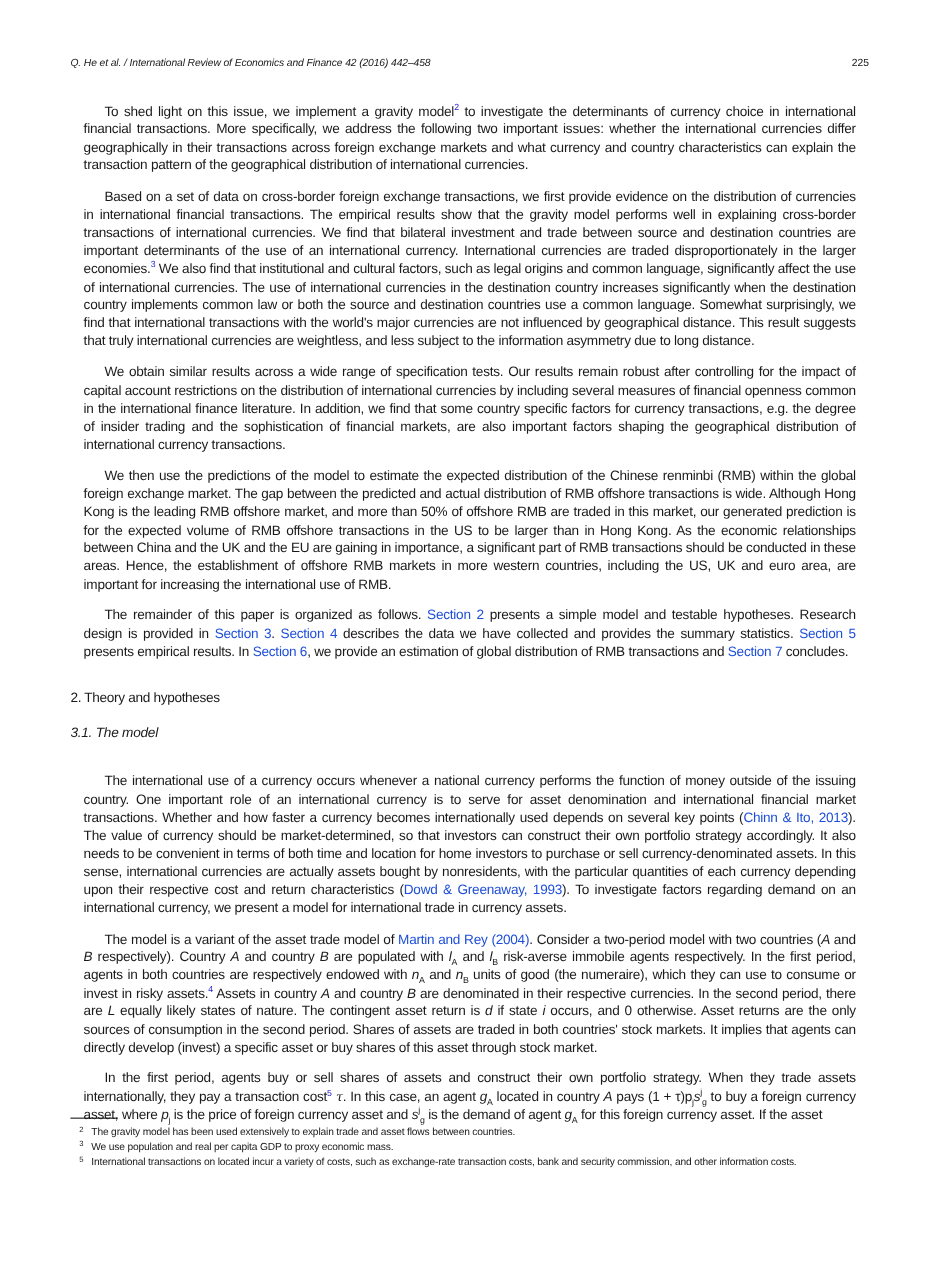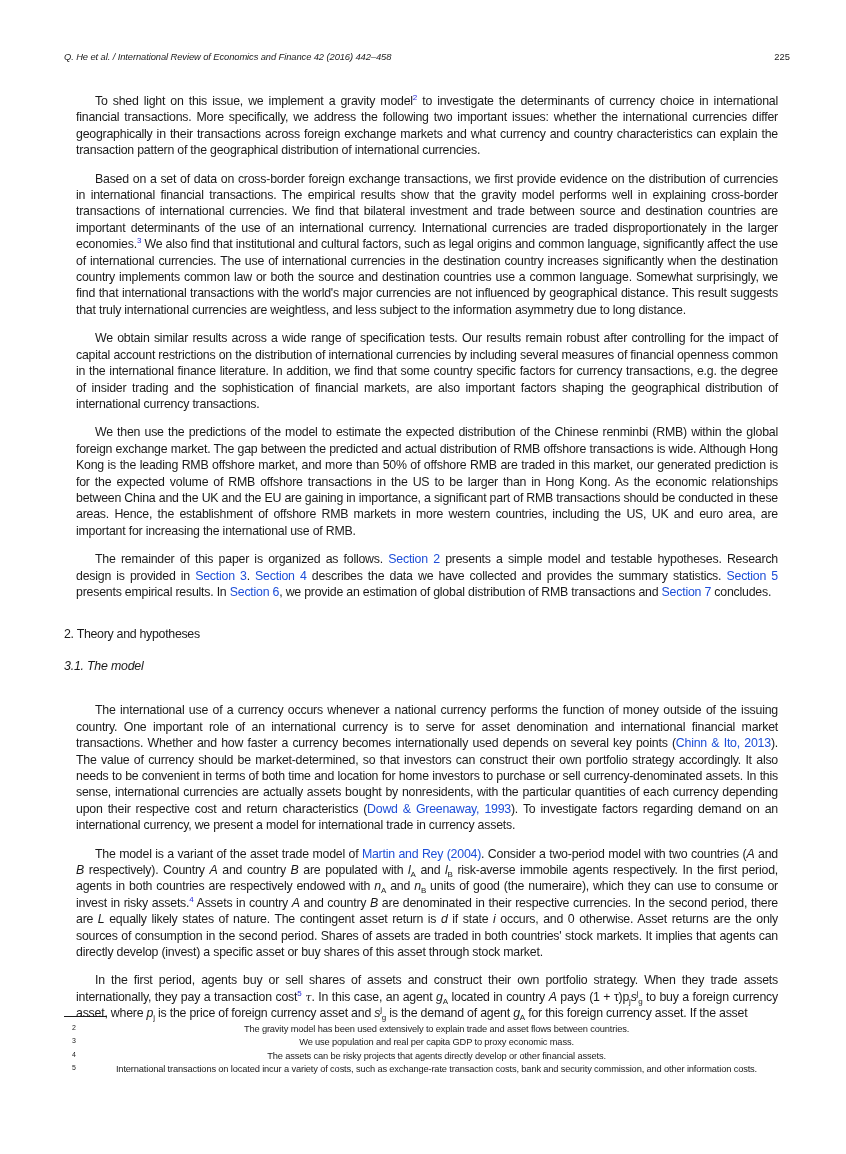--- a/index.html
+++ b/index.html
@@ -15,21 +15,21 @@
   .body p { margin: 12px; text-indent: 19px; }
   a.link { color: #1d4ed8; text-decoration: none; }
   sup.fn { font-size: 8px; line-height: 0; vertical-align: 5px; color: #1f1fd6; }
   h2.sec { font-size: 12.4px; font-weight: normal; margin: 26px 0 0 0; line-height: 16px; letter-spacing: -0.3px; }
   h3.subsec { font-size: 12.4px; font-style: italic; font-weight: normal; margin: 16px 0 0 0; line-height: 16px; }
   .gap { height: 16px; }
   i.m { font-family: "DejaVu Serif", serif; font-style: italic; font-size: 11.5px; }
   sub.m, sup.m { font-size: 8px; line-height: 0; }
   .footnotes { position: absolute; top: 1016px; left: 0; width: 726px; font-size: 9.3px; line-height: 13.4px; letter-spacing: -0.15px; }
   .fn-rule { width: 43px; height: 0; border-top: 1px solid #1a1a1a; margin-bottom: 6px; }
-  .fn-item { position: relative; padding-left: 19px; text-align: center; }
+  .fn-item { position: relative; padding-left: 19px; }
   .fn-item .num { position: absolute; left: 8px; top: -2px; font-size: 7px; }
 </style>
 </head>
 <body>
 
 <div class="page">
 
   <div class="running-head">
     <span class="title">Q. He et al. / International Review of Economics and Finance 42 (2016) 442–458</span>
     <span class="pageno">225</span>
@@ -56,17 +56,16 @@
     <p><span>The model is a variant of the asset trade model of </span><a class="link">Martin and Rey (2004)</a><span>. Consider a two-period model with two countries (</span><i>A</i><span> and </span><i>B</i><span> respectively). Country </span><i>A</i><span> and country </span><i>B</i><span> are populated with </span><i>l</i><sub class="m">A</sub><span> and </span><i>l</i><sub class="m">B</sub><span> risk-averse immobile agents respectively. In the first period, agents in both countries are respectively endowed with </span><i>n</i><sub class="m">A</sub><span> and </span><i>n</i><sub class="m">B</sub><span> units of good (the numeraire), which they can use to consume or invest in risky assets.</span><sup class="fn">4</sup><span> Assets in country </span><i>A</i><span> and country </span><i>B</i><span> are denominated in their respective currencies. In the second period, there are </span><i>L</i><span> equally likely states of nature. The contingent asset return is </span><i>d</i><span> if state </span><i>i</i><span> occurs, and 0 otherwise. Asset returns are the only sources of consumption in the second period. Shares of assets are traded in both countries' stock markets. It implies that agents can directly develop (invest) a specific asset or buy shares of this asset through stock market.</span></p>
 
     <p><span>In the first period, agents buy or sell shares of assets and construct their own portfolio strategy. When they trade assets internationally, they pay a transaction cost</span><sup class="fn">5</sup><i class="m"> τ</i><span>. In this case, an agent </span><i>g</i><sub class="m">A</sub><span> located in country </span><i>A</i><span> pays </span><span class="m"><span>(1 + τ)p</span><sub class="m">j</sub><i>s</i><sup class="m">j</sup><sub class="m"><span>g</span></sub></span><span> to buy a foreign currency asset, where </span><i>p</i><sub class="m">j</sub><span> is the price of foreign currency asset and </span><i>s</i><sup class="m">j</sup><sub class="m"><span>g</span></sub><span> is the demand of agent </span><i>g</i><sub class="m">A</sub><span> for this foreign currency asset. If the asset</span></p>
 
   </div>
 
   <div class="footnotes">
     <div class="fn-rule"></div>
     <div class="fn-item"><span class="num">2</span><span>The gravity model has been used extensively to explain trade and asset flows between countries.</span></div>
     <div class="fn-item"><span class="num">3</span><span>We use population and real per capita GDP to proxy economic mass.</span></div>
-    <div class="fn-item"><span class="num">4</span><span>The assets can be risky projects that agents directly develop or other financial assets.</span></div>
     <div class="fn-item"><span class="num">5</span><span>International transactions on located incur a variety of costs, such as exchange-rate transaction costs, bank and security commission, and other information costs.</span></div>
   </div>
 
 </div>
 
 </body></html>

